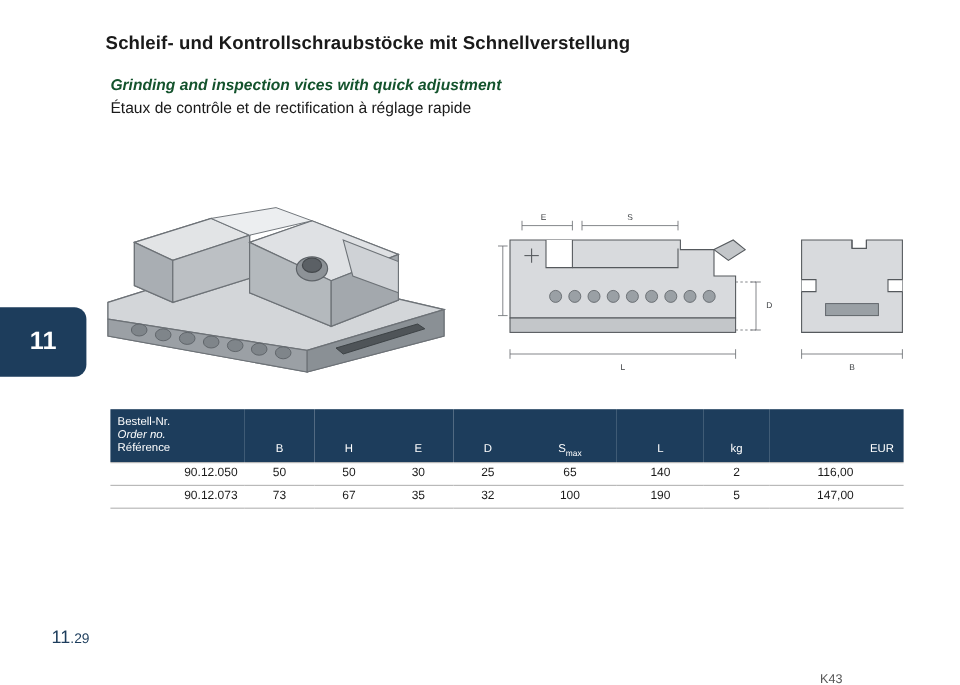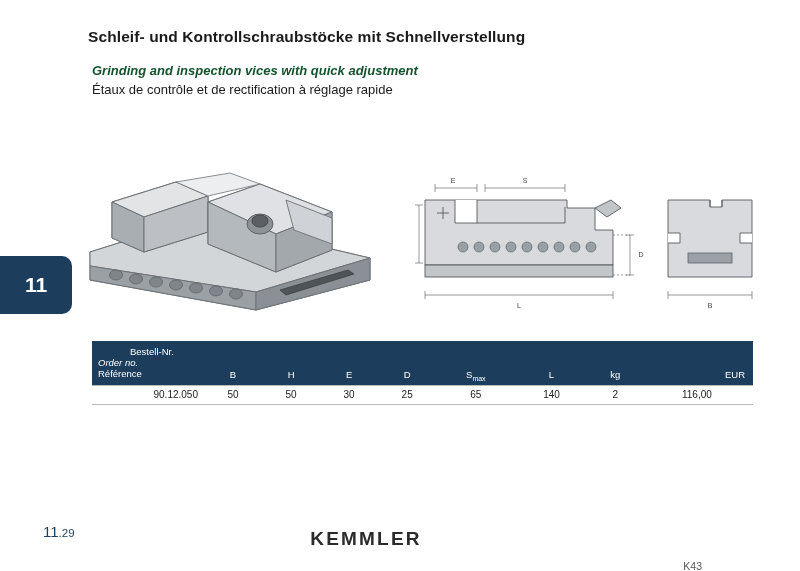--- a/index.html
+++ b/index.html
@@ -101,21 +101,21 @@
     text-align: left;
     width: 112px;
     padding-left: 6px;
     vertical-align: top;
     padding-top: 5px;
   }
   table.spec thead th.last {
     text-align: right;
     padding-right: 8px;
   }
-  .hdr-line1 { display:block; line-height: 1.18; margin-left: 32px; }
+  .hdr-line1 { display:block; line-height: 1.18; }
   .hdr-line2 { display:block; line-height: 1.18; font-style: italic; }
   .hdr-line3 { display:block; line-height: 1.18; }
   table.spec tbody td {
     border-bottom: 1px solid #b9b9b9;
     padding: 3.5px 6px;
     text-align: center;
     font-size: 10px;
     height: 19px;
   }
   table.spec tbody td.first {
@@ -317,23 +317,33 @@
           <td class="first">90.12.050</td>
           <td>50</td>
           <td>50</td>
           <td>30</td>
           <td>25</td>
           <td>65</td>
           <td>140</td>
           <td>2</td>
           <td class="last">116,00</td>
         </tr>
+        <tr>
+          <td class="first">90.12.073</td>
+          <td>73</td>
+          <td>67</td>
+          <td>35</td>
+          <td>32</td>
+          <td>100</td>
+          <td>190</td>
+          <td>5</td>
+          <td class="last">147,00</td>
+        </tr>
       </tbody>
     </table>
   </div>
 
   <div class="footer-page">
     <span>11</span><span class="sub">.29</span>
   </div>
-  <div class="footer-brand">KEMMLER</div>
   <div class="footer-code">K43</div>
 
 </div>
 
 </body></html>

